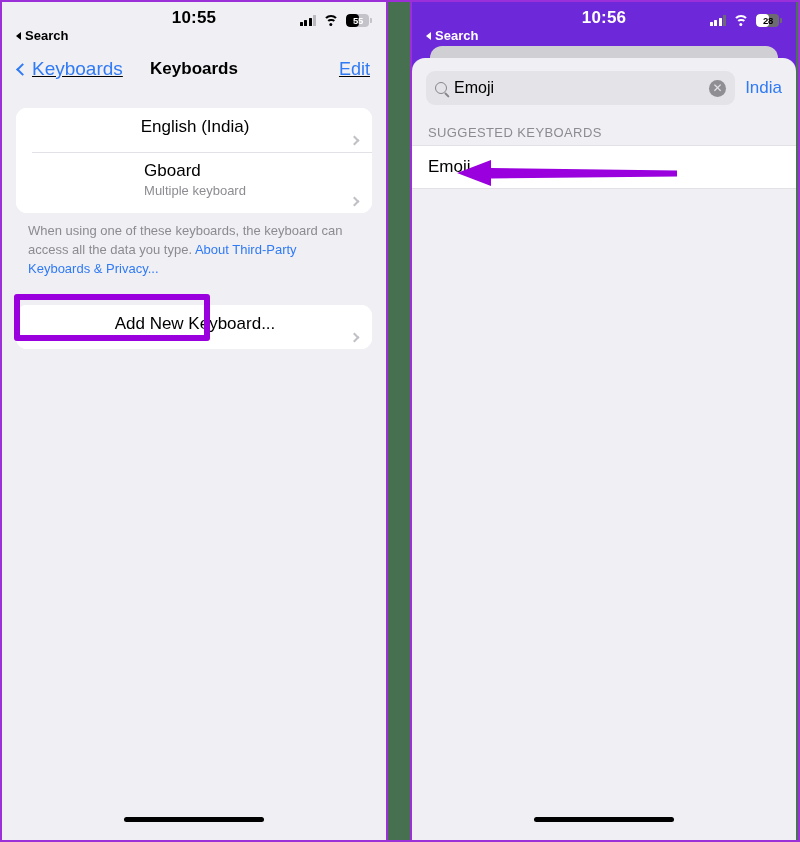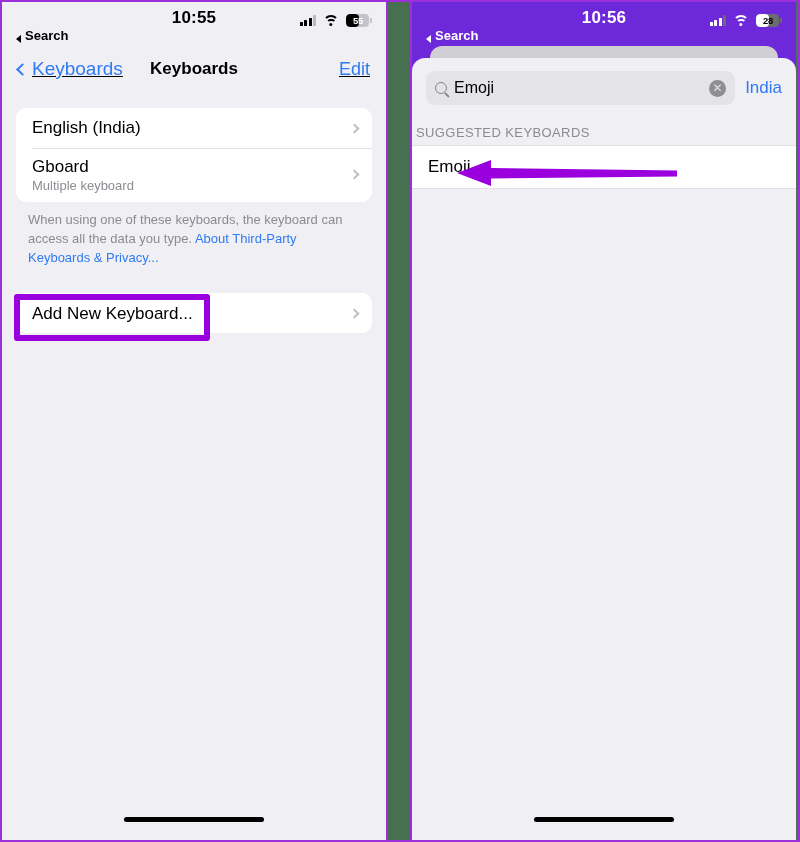--- a/index.html
+++ b/index.html
@@ -44,21 +44,21 @@
     font-weight:bold;
     letter-spacing:.2px;
   }
   .phone.left .sb-time { color:#000; }
   .phone.right .sb-time { color:#fff; }
   .sb-back {
     position:absolute;
     left:14px; top:26px;
     font-size:13px;
     font-weight:bold;
-    display:flex; align-items:flex-end; gap:4px;
+    display:flex; align-items:center; gap:4px;
   }
   .phone.left .sb-back { color:#000; }
   .phone.right .sb-back { color:#fff; }
   .sb-back .tri {
     width:0; height:0;
     border-top:4px solid transparent;
     border-bottom:4px solid transparent;
   }
   .phone.left .sb-back .tri  { border-right:5px solid #000; }
   .phone.right .sb-back .tri { border-right:5px solid #fff; }
@@ -162,20 +162,21 @@
     border-radius:11px;
     overflow:hidden;
   }
   .row {
     position:relative;
     display:flex; align-items:center;
     min-height:40px;
     padding:8px 14px 8px 16px;
     background:#fff;
     cursor:pointer;
+    flex-direction:column;
   }
   .row + .row::before {
     content:"";
     position:absolute; left:16px; right:0; top:0;
     height:1px; background:#e2e2e6;
   }
   .row-texts { display:flex; flex-direction:column; gap:1px; }
   .row-title { font-size:17px; color:#000; line-height:1.25; }
   .row-sub   { font-size:13px; color:#8c8c92; line-height:1.2; }
   .chev-right {
@@ -260,21 +261,21 @@
     background:#8e8e93;
     display:flex; align-items:center; justify-content:center;
     color:#e3e3e8; font-size:12px; line-height:1;
     cursor:pointer; flex:0 0 auto;
   }
   .cancel-btn {
     font-size:17px; color:#2f7af5; cursor:pointer; flex:0 0 auto;
   }
 
   .section-header {
-    padding:8px 16px 5px 4px;
+    padding:8px 16px 5px 16px;
     font-size:13px;
     letter-spacing:.4px;
     color:#8b8b91;
     text-transform:uppercase;
   }
   .plain-list { background:#fff; }
   .plain-row {
     position:relative;
     display:flex; align-items:center;
     height:44px;

